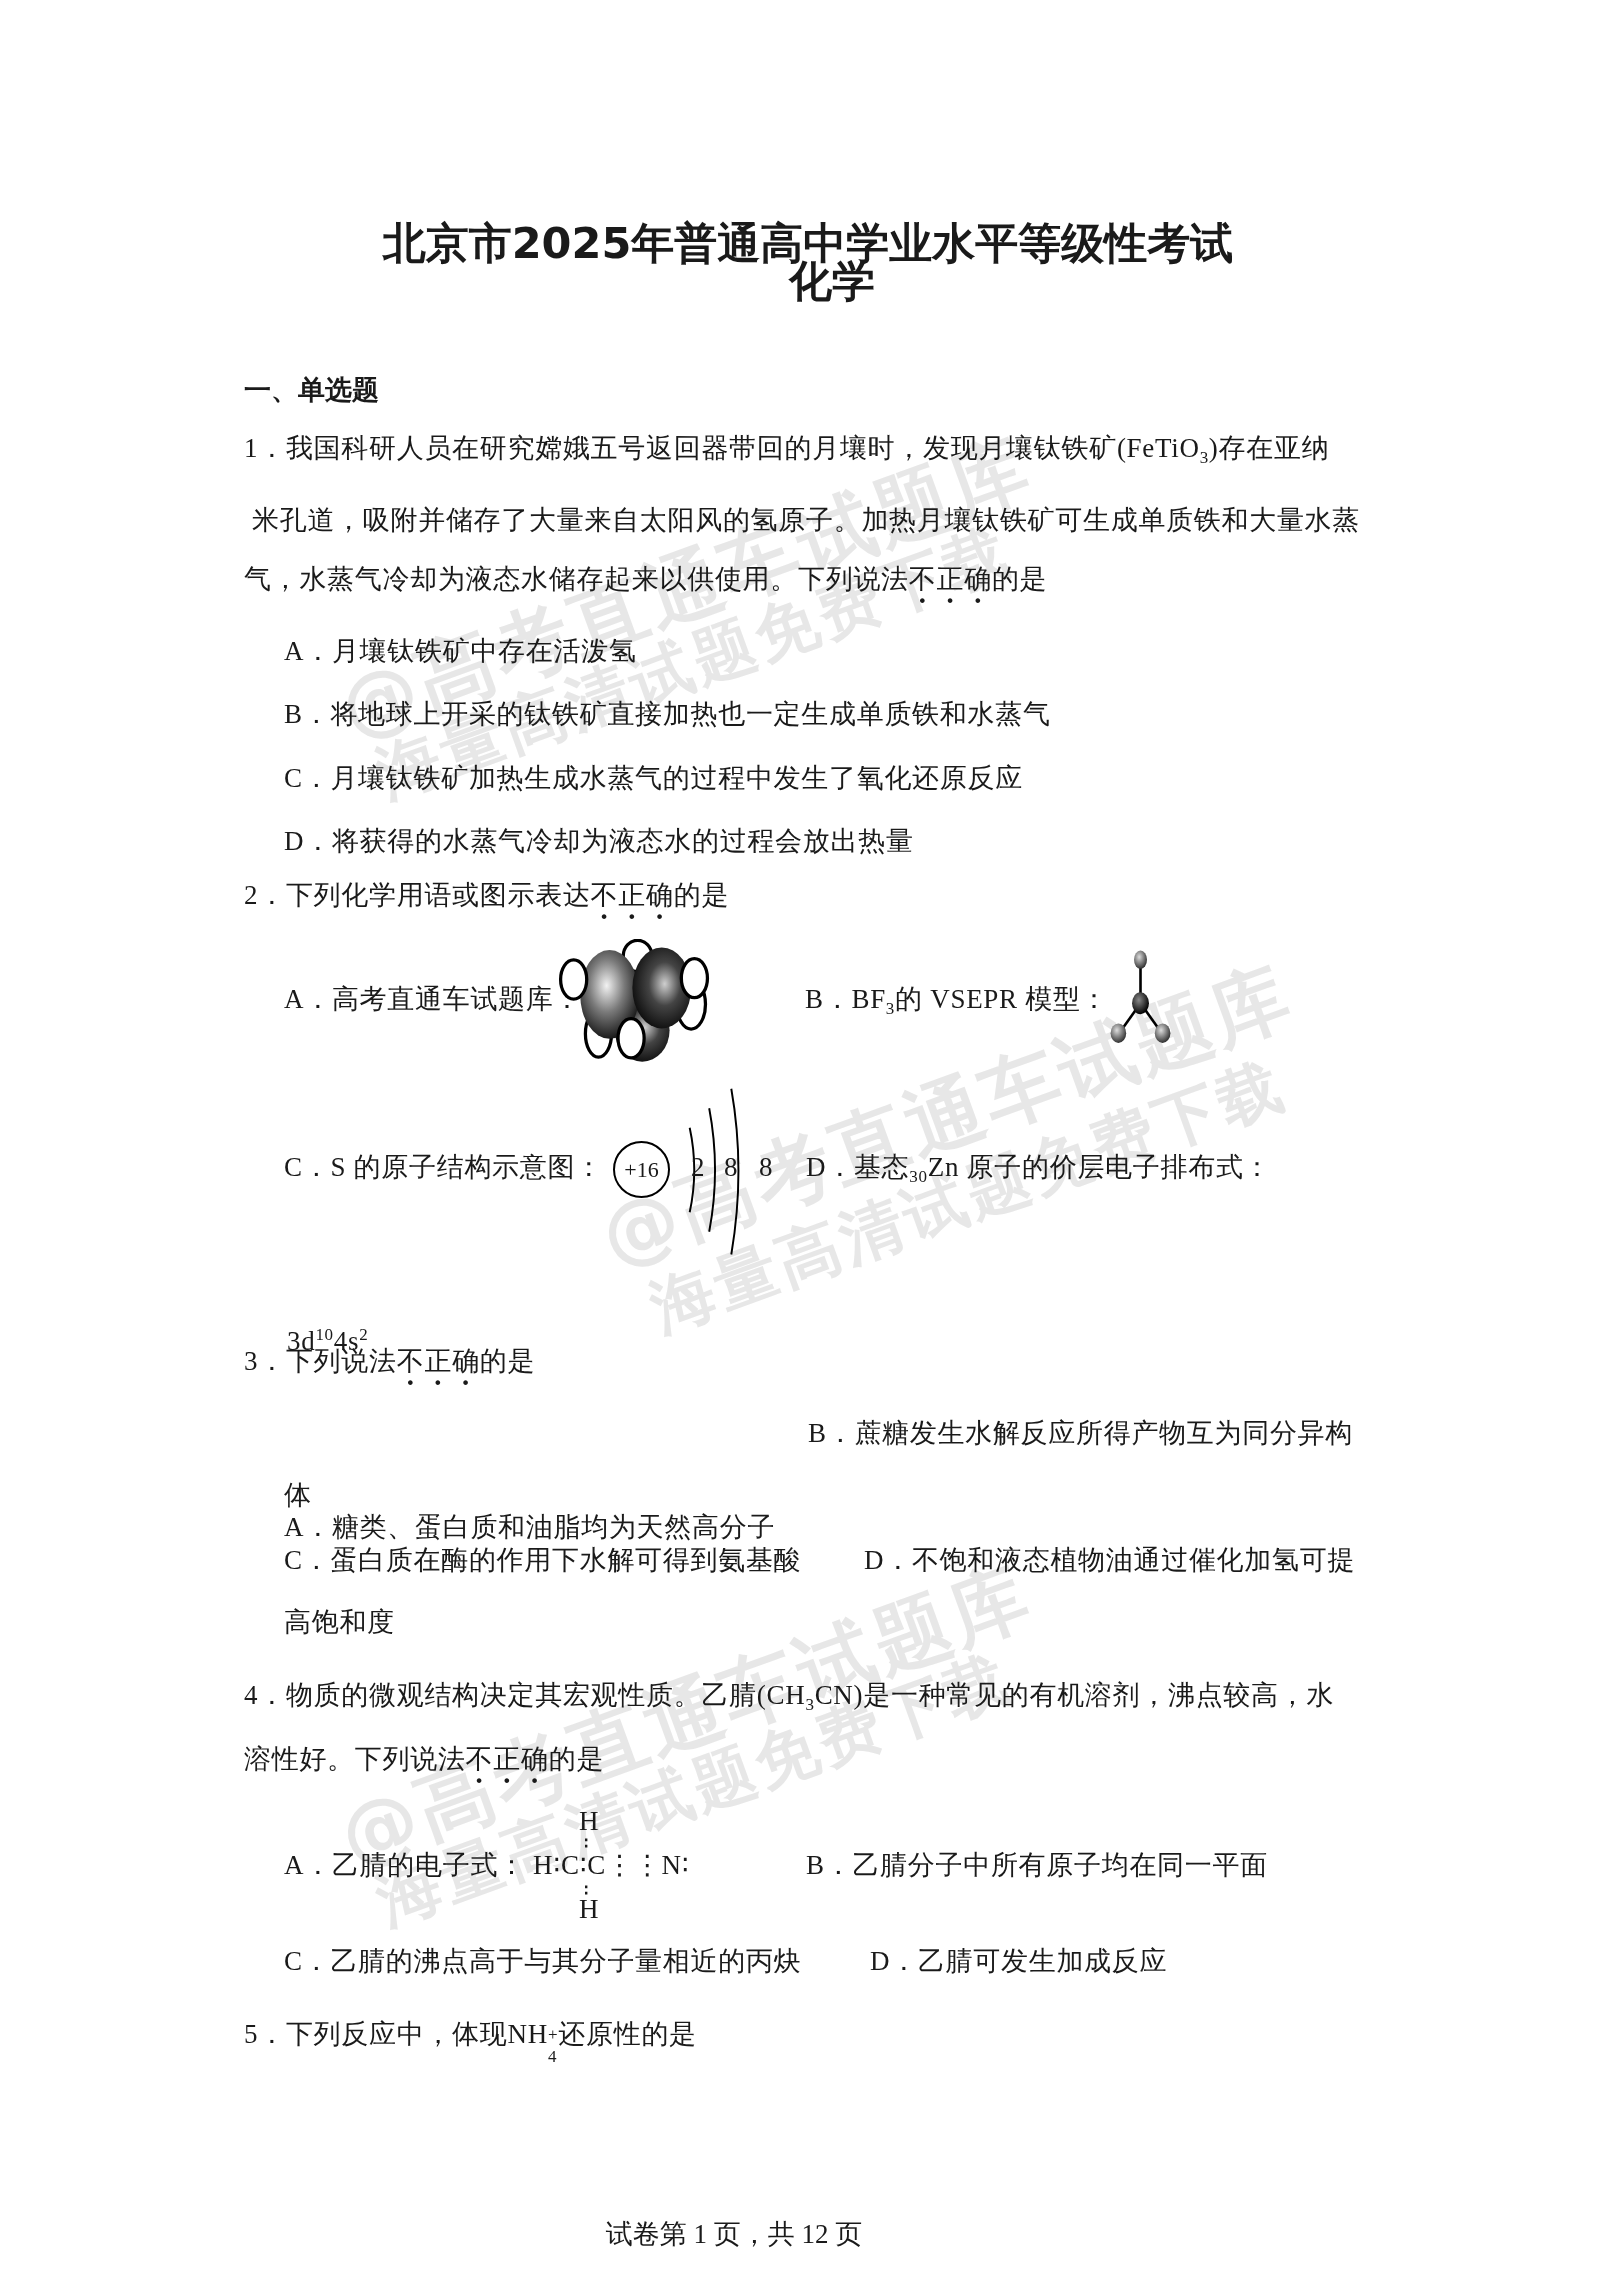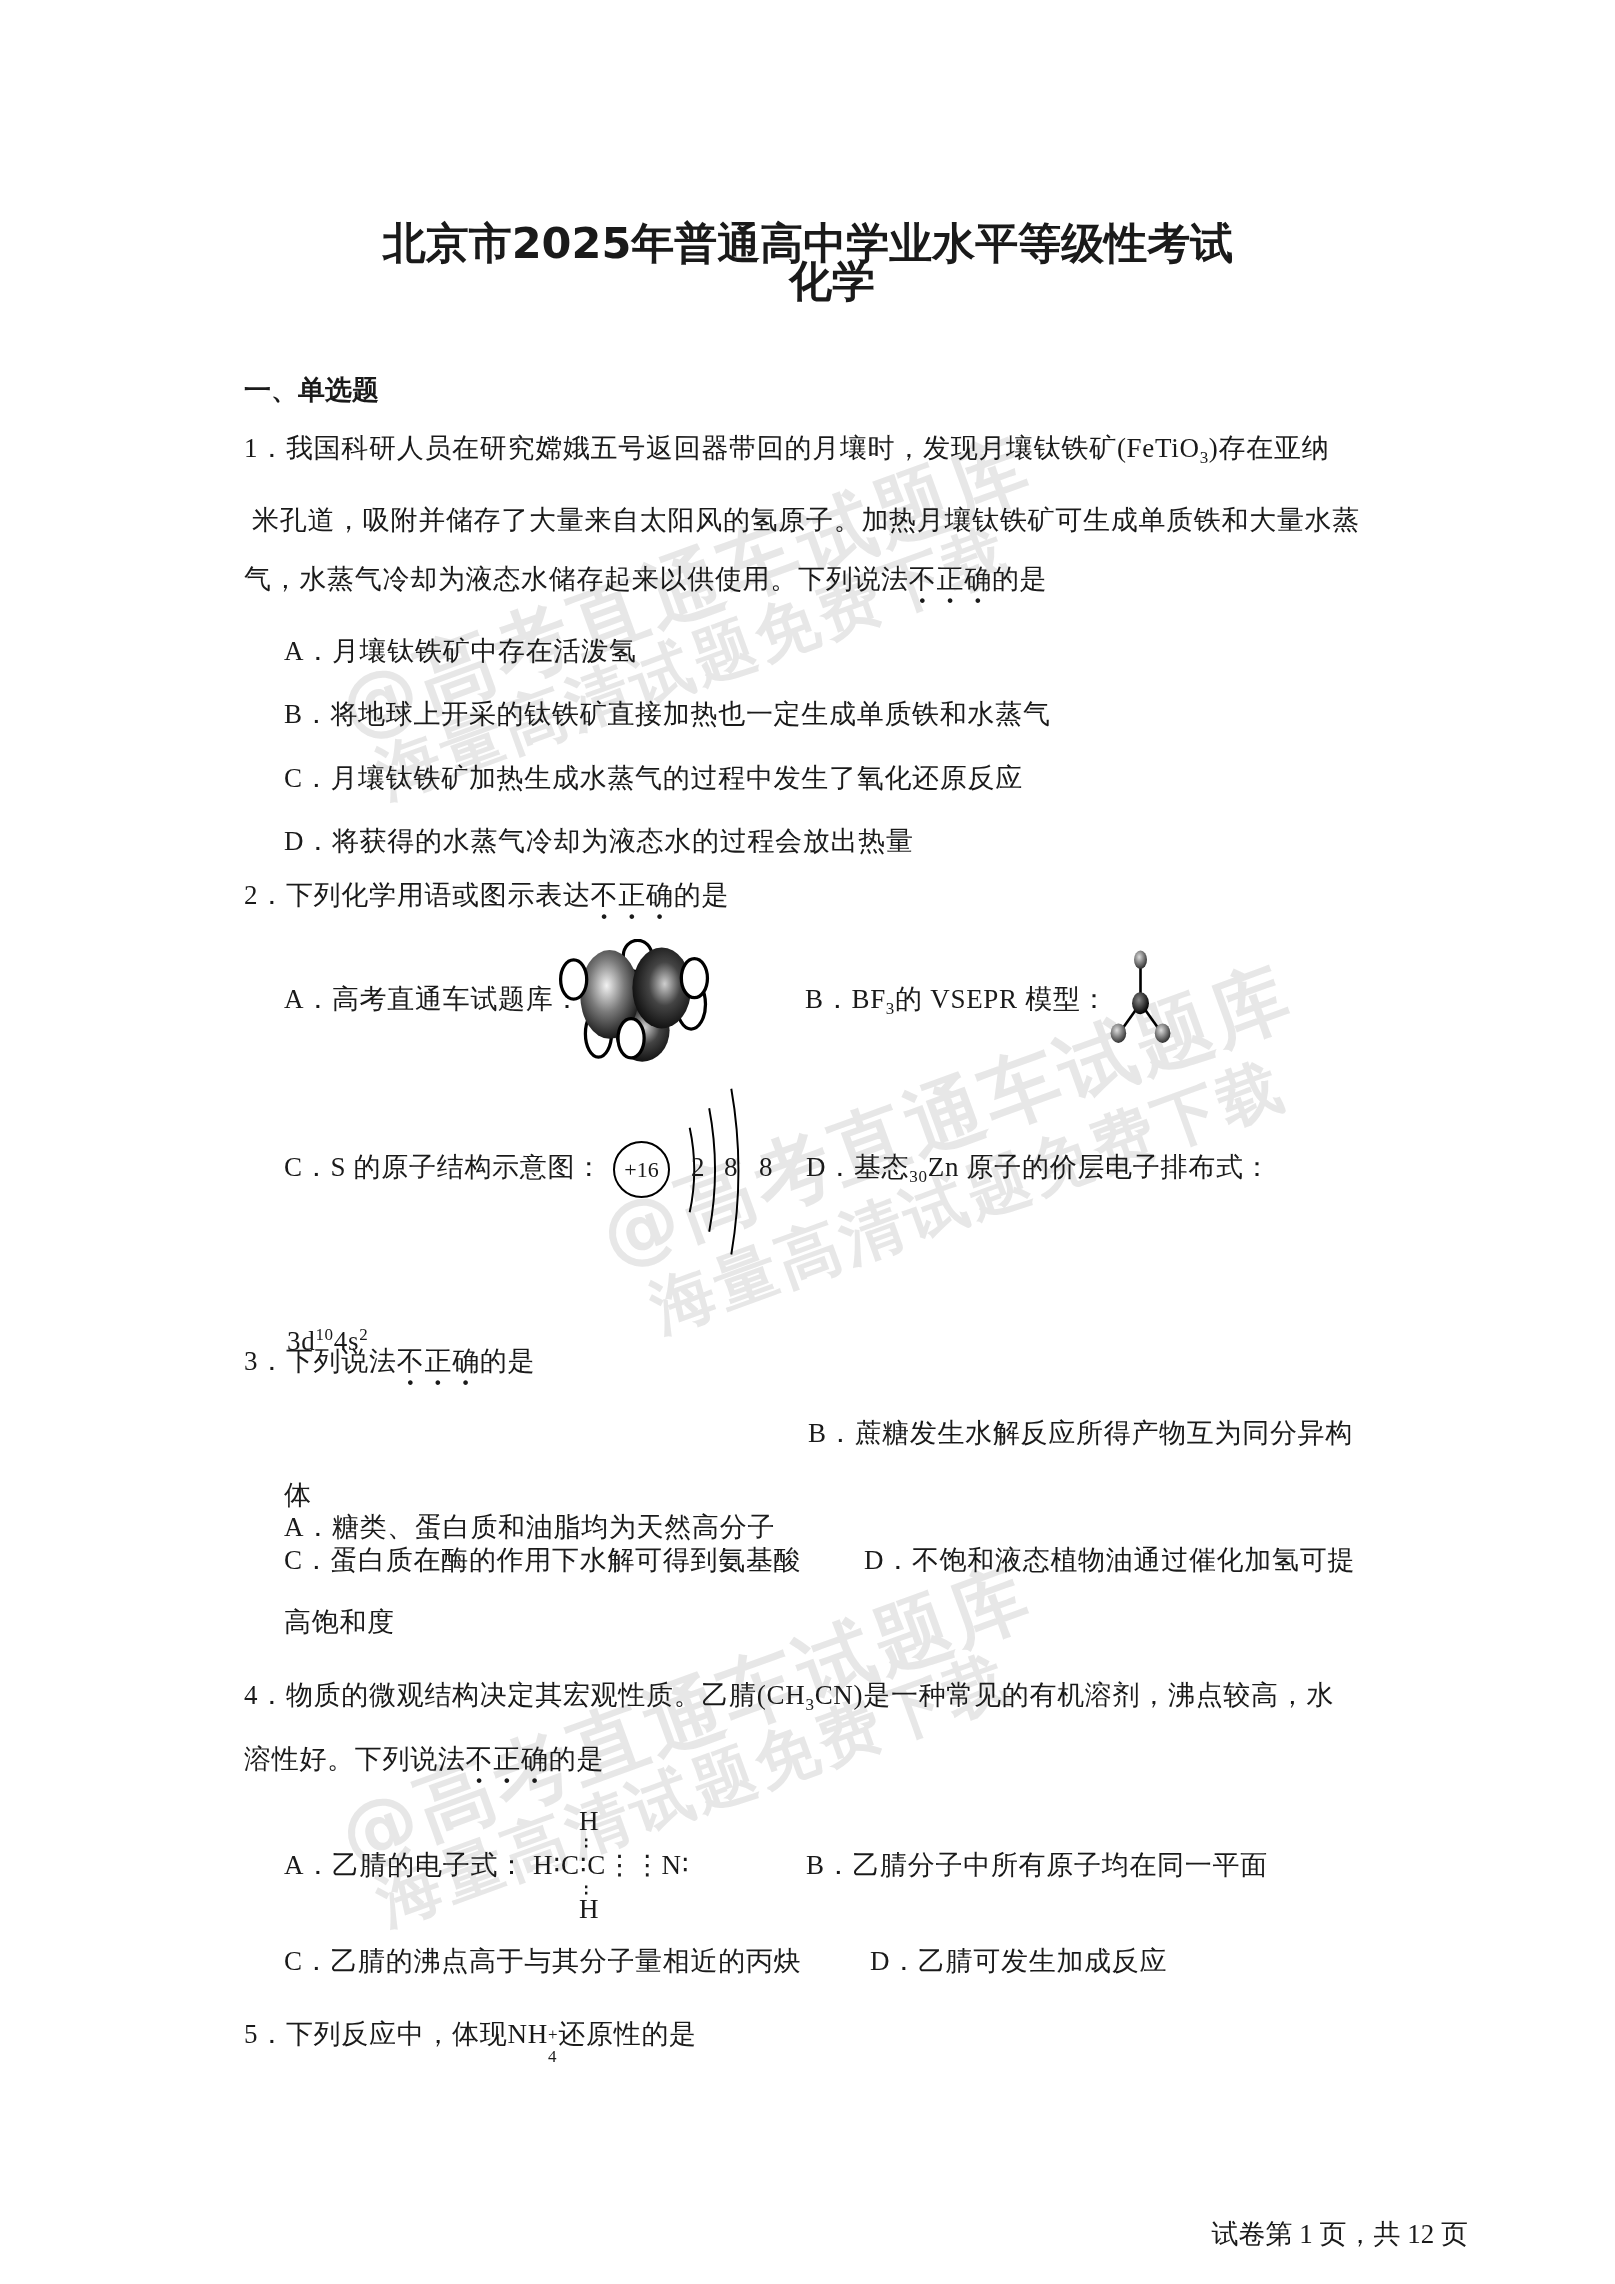--- a/index.html
+++ b/index.html
@@ -10,21 +10,21 @@
            font-family: "DejaVu Sans", "Liberation Sans", sans-serif; letter-spacing: 0px; }
   .section { font-weight: bold; font-size: 27px; font-family: "DejaVu Sans", sans-serif; }
   .t { font-size: 27px; line-height: 31px; letter-spacing: 0.7px; }
   .emph { position: relative; display: inline-block; }
   .emph::after { content: "·"; position: absolute; left: 50%; transform: translateX(-50%);
                  top: 22px; font-size: 29px; font-weight: bold; line-height: 1; }
   sub, sup { font-size: 17px; line-height: 0; }
   .watermark { position: absolute; color: rgba(170,170,170,0.28); font-size: 77px; font-weight: bold;
                font-family: "DejaVu Sans", sans-serif; transform: rotate(-20deg); transform-origin: left top;
                white-space: nowrap; pointer-events: none; letter-spacing: 3.9px; }
-  .footer { left: 0; width: 1468px; text-align: right; font-size: 27px; }
+  .footer { left: 0; width: 1468px; text-align: center; font-size: 27px; }
   svg { position: absolute; }
 </style>
 </head>
 <body>
 
 <div class="watermark" style="left:326px; top:665px;">@高考直通车试题库</div>
 <div class="watermark" style="left:365px; top:737px; font-size:63px;">海量高清试题免费下载</div>
 <div class="watermark" style="left:587px; top:1193px;">@高考直通车试题库</div>
 <div class="watermark" style="left:639px; top:1271px; font-size:63px;">海量高清试题免费下载</div>
 <div class="watermark" style="left:326px; top:1793px;">@高考直通车试题库</div>

